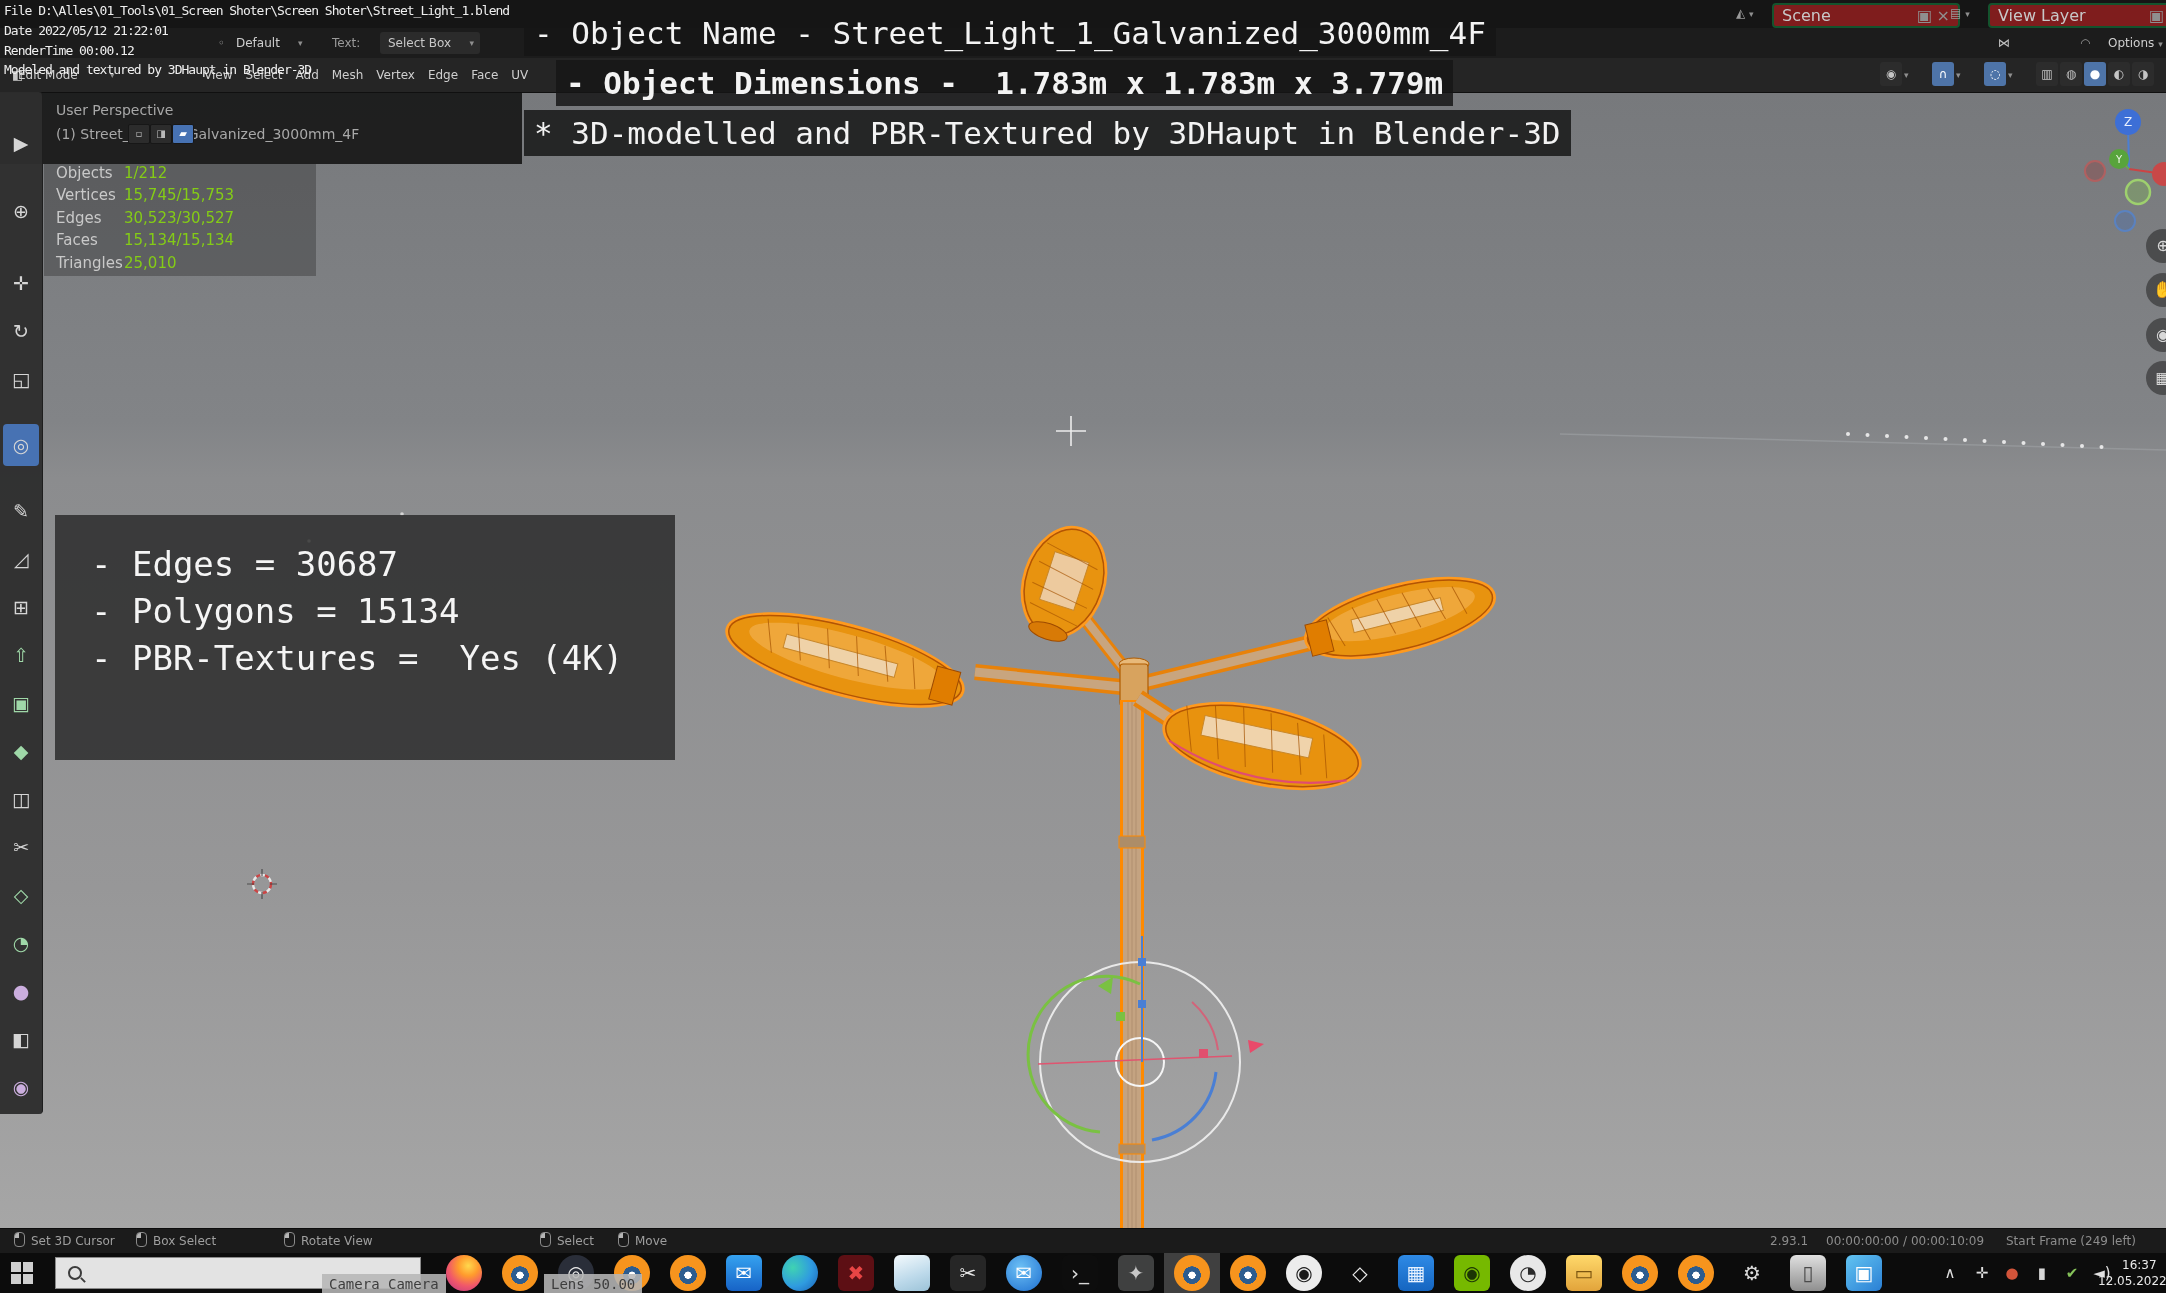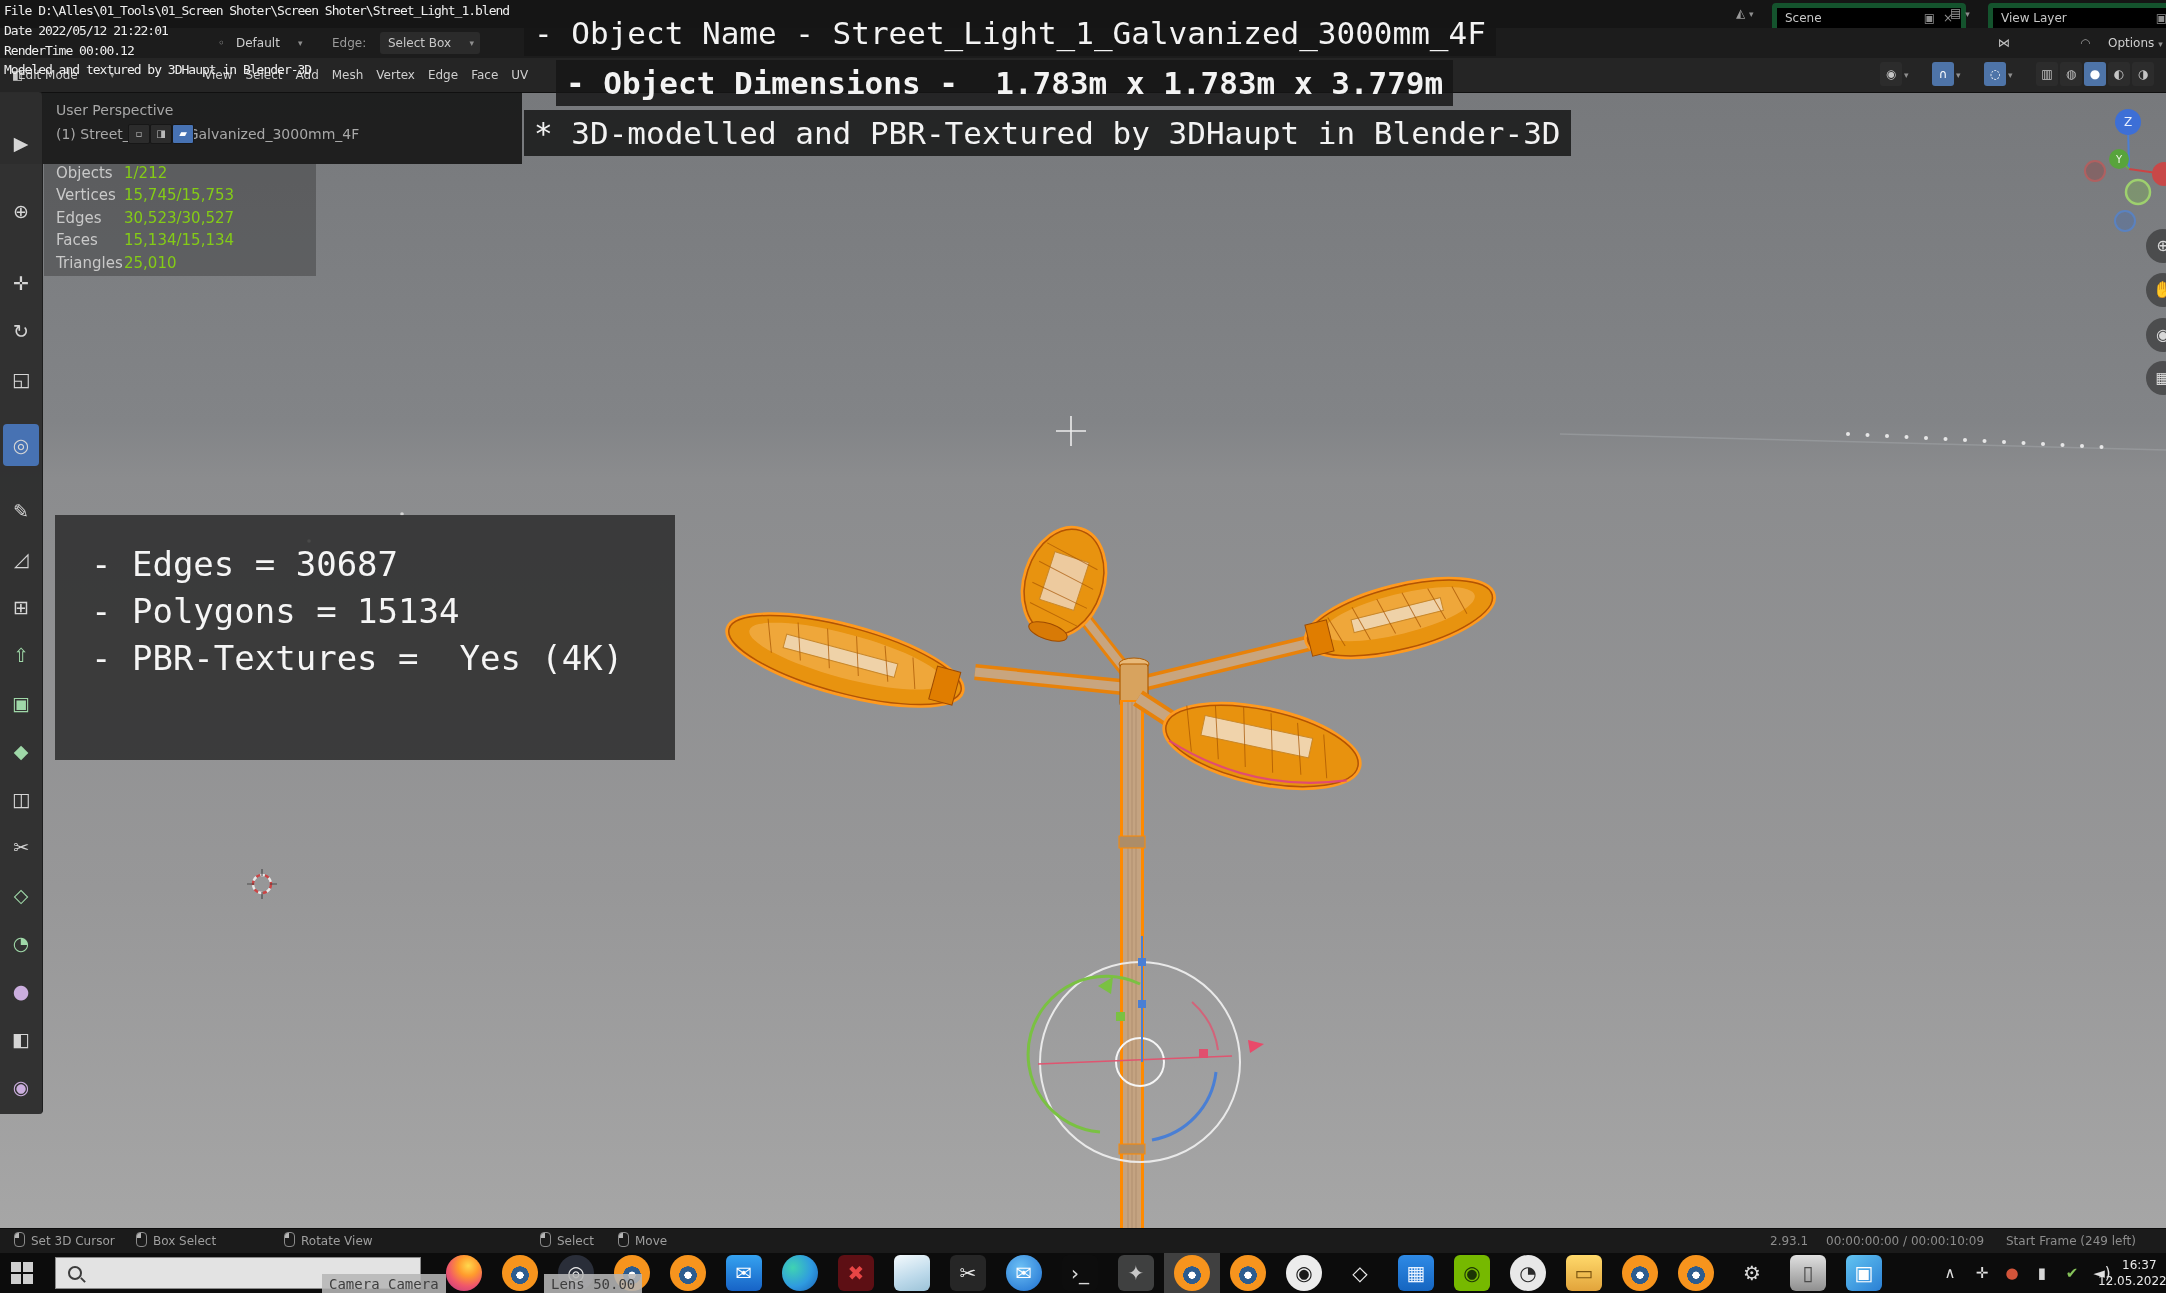--- a/index.html
+++ b/index.html
@@ -11,22 +11,22 @@
   #row1{top:0;height:28px;background:#151515;border-bottom:1px solid #0d0d0d;z-index:10;}
   #row2{top:28px;height:30px;background:#1c1c1c;border-bottom:1px solid #0d0d0d;z-index:10;}
   #row3{top:58px;height:34px;background:#252525;border-bottom:1px solid #101010;z-index:10;}
   .hitem{position:absolute;color:#cfcfcf;font-size:12px;line-height:34px;white-space:nowrap;}
   .caret{color:#8f8f8f;font-size:9px;}
   .selbtn{position:absolute;top:66px;width:20px;height:18px;background:#2c2c2c;border:1px solid #171717;
           border-radius:2px;color:#b9b9b9;font-size:10px;text-align:center;line-height:18px;}
   .selbtn.active{background:#4772b3;color:#fff;}
   #vmenus{position:absolute;left:204px;top:58px;height:34px;display:flex;gap:13px;align-items:center;z-index:11;}
   .vmenu{color:#cfcfcf;font-size:12px;}
-  .field{position:absolute;top:3px;height:21px;background:#000000;border:5px solid #14532d;border-radius:4px;
-         color:#c8c8c8;font-size:12px;line-height:21px;padding:0 8px;white-space:nowrap;}
+  .field{position:absolute;top:3px;height:21px;background:#7f1d1d;border:2px solid #14532d;border-radius:4px;
+         color:#c8c8c8;font-size:16px;line-height:21px;padding:0 8px;white-space:nowrap;}
   .rbtn{position:absolute;top:62px;width:22px;height:24px;background:#2c2c2c;border-radius:3px;color:#c5c5c5;
         font-size:12px;text-align:center;line-height:24px;}
   .rbtn.active{background:#4e74a8;color:#fff;}
   .xyz{position:absolute;top:33px;width:16px;height:20px;background:#2b2b2b;border-radius:2px;color:#bbb;
        font-size:11px;text-align:center;line-height:20px;}
   .xyz.active{background:#4772b3;color:#fff;}
   
   #viewport{position:absolute;left:0;top:92px;width:2166px;height:1136px;z-index:1;
     background:linear-gradient(180deg,#77797c 0%,#828487 29%,#8b8c8e 34%,#979798 70%,#a6a6a6 100%);}
   #statsShade{position:absolute;left:0;top:92px;width:522px;height:72px;background:rgba(18,18,18,.88);z-index:8;}
@@ -102,21 +102,21 @@
     <div class="field" style="left:1988px;width:166px;">
       <span>View Layer</span>
       <span style="position:absolute;right:8px;color:#8f8f8f;">▣</span>
     </div>
   </div>
 
   <div id="row2" class="bar">
     <span class="hitem" style="left:218px;top:-2px;color:#9a9a9a;">◦</span>
     <span class="hitem" style="left:236px;top:-2px;">Default</span>
     <span class="hitem caret" style="left:298px;top:-2px;">▾</span>
-    <span class="hitem" style="left:332px;top:-2px;color:#9a9a9a;">Edge:</span>
+    <span class="hitem" style="left:332px;top:-2px;color:#9a9a9a;">Text:</span>
     <div style="position:absolute;left:380px;top:4px;width:92px;height:22px;background:#2b2b2b;border-radius:3px;color:#c8c8c8;font-size:12px;line-height:22px;padding-left:8px;">
       <span>Select Box</span><span class="caret" style="position:absolute;right:6px;">▾</span>
     </div>
     <span class="hitem" style="left:1998px;top:-2px;color:#c0c0c0;">⋈</span>
     <div class="xyz active" style="left:2018px;">X</div>
     <div class="xyz" style="left:2037px;">Y</div>
     <div class="xyz" style="left:2056px;">Z</div>
     <span class="hitem" style="left:2080px;top:-2px;color:#9a9a9a;">◠</span>
     <span class="hitem" style="left:2108px;top:-2px;"><span>Options</span> <span class="caret">▾</span></span>
   </div>

